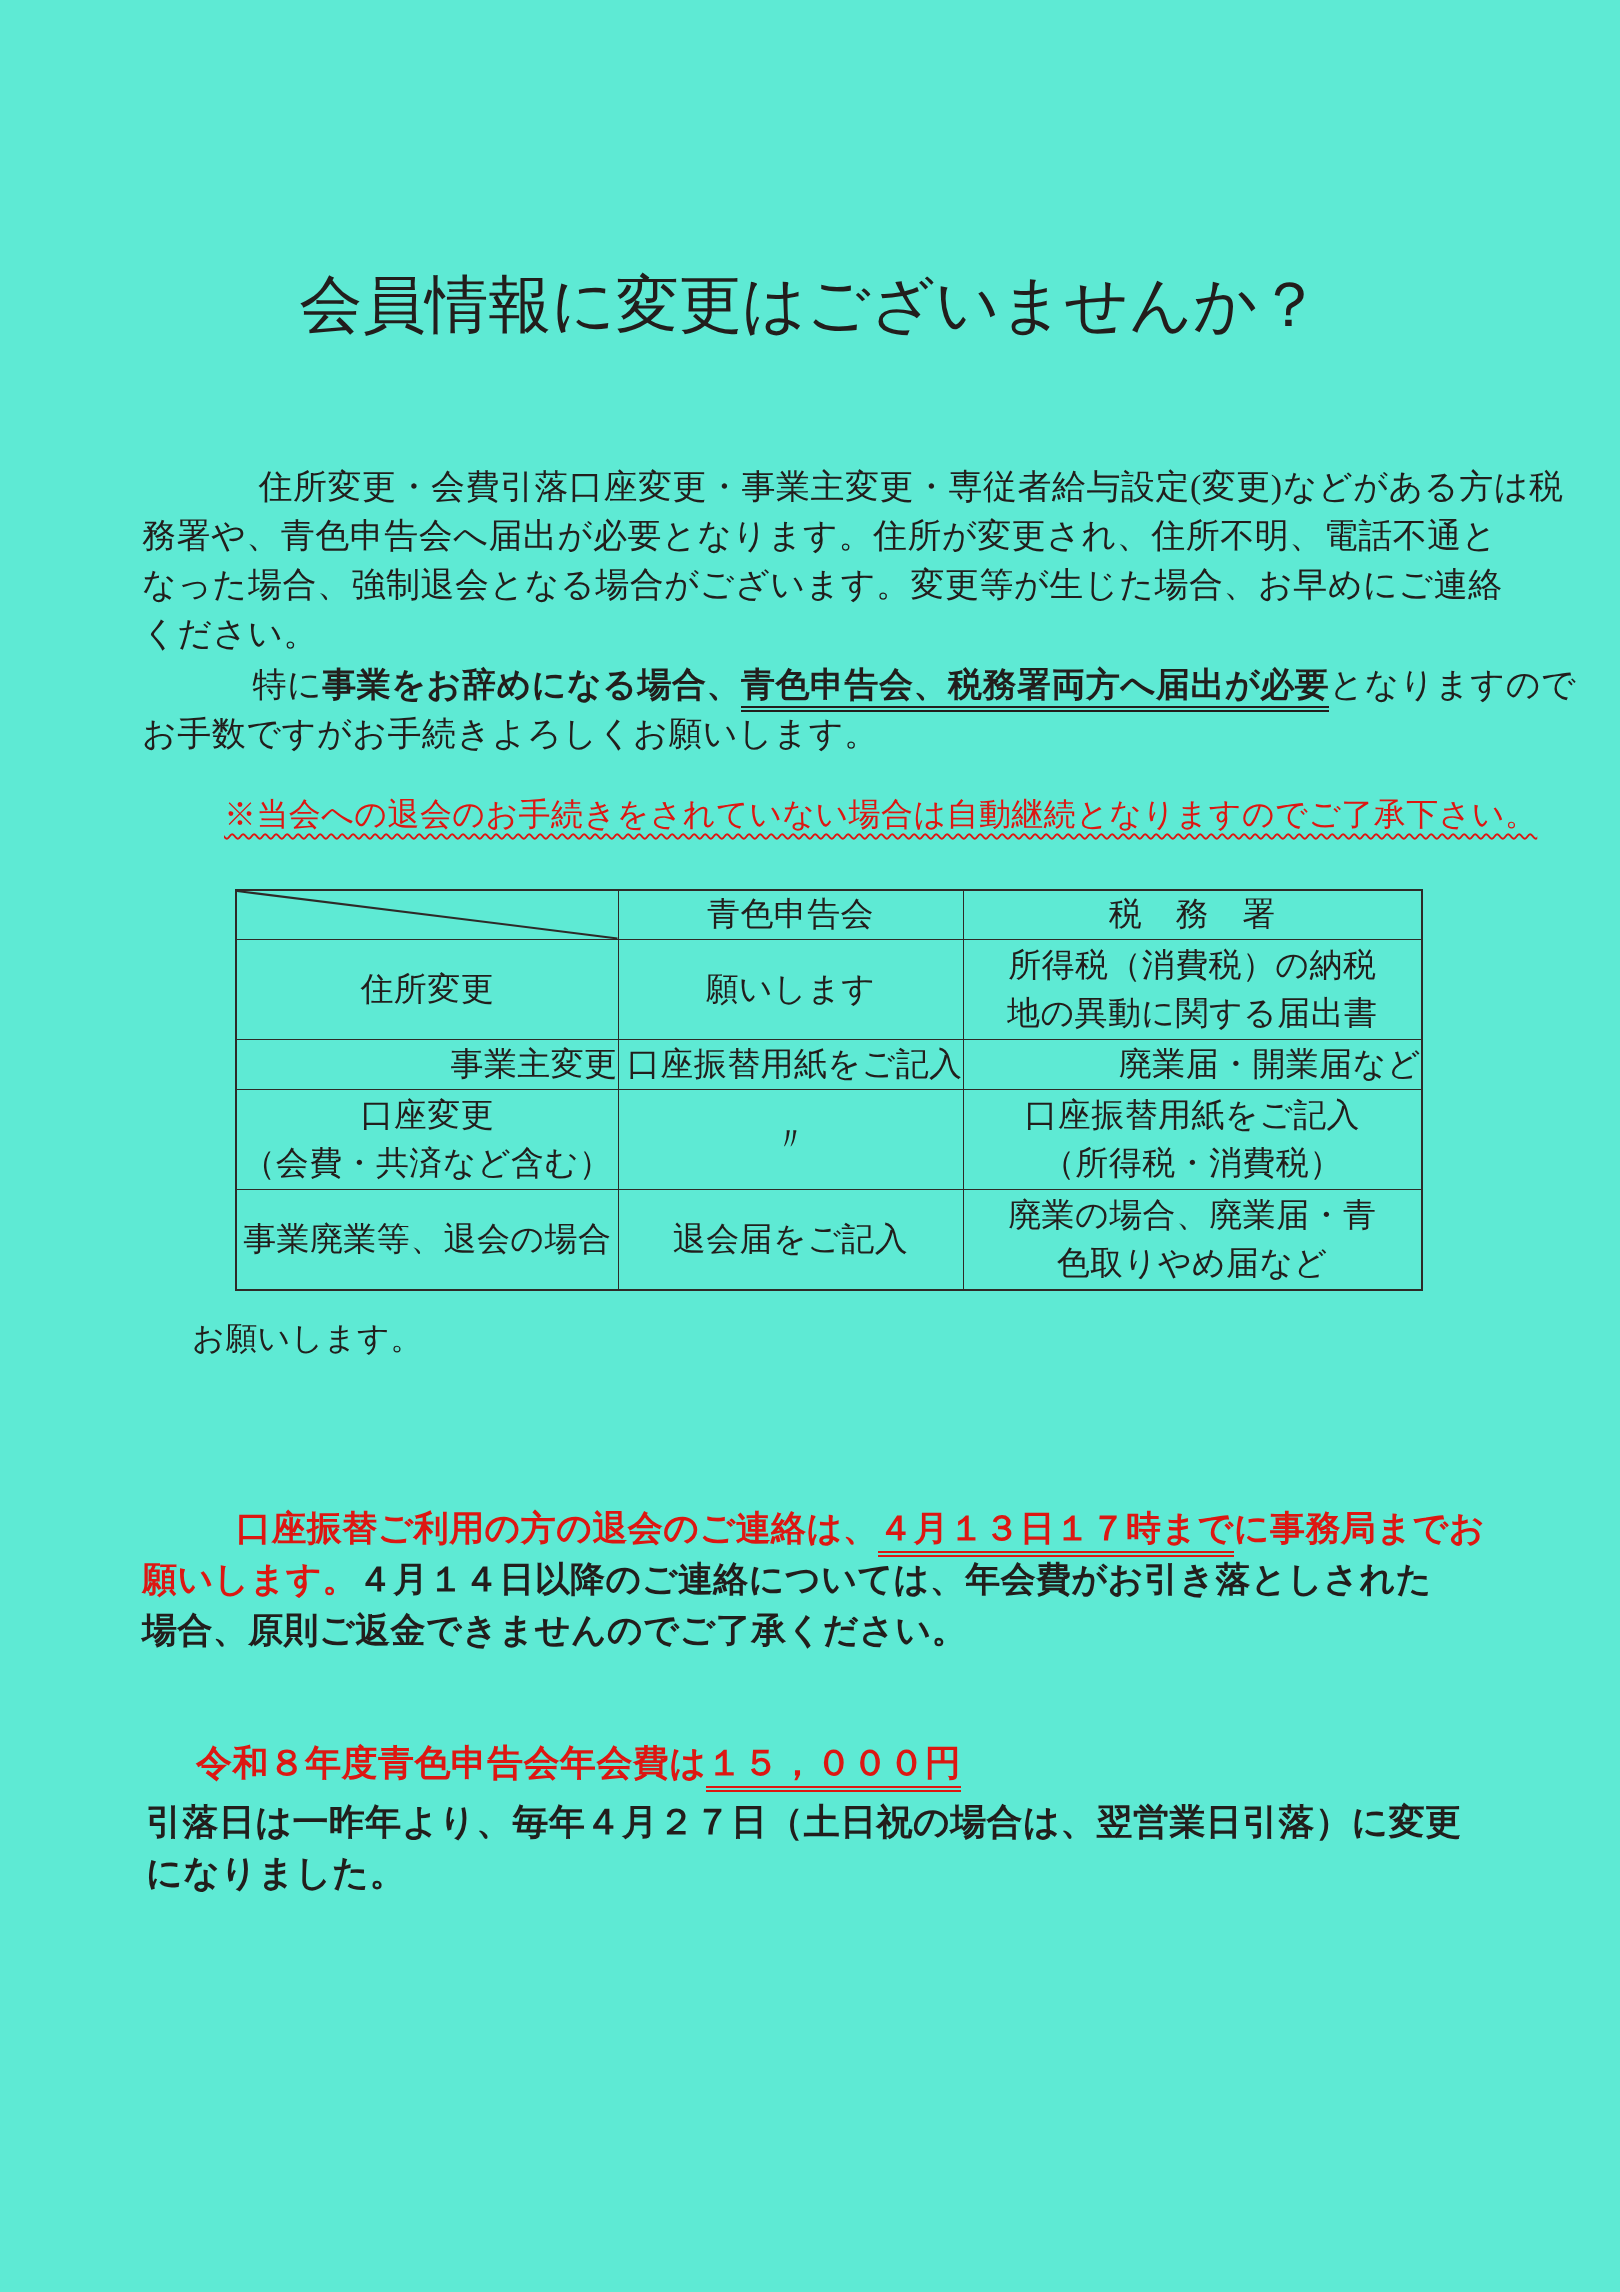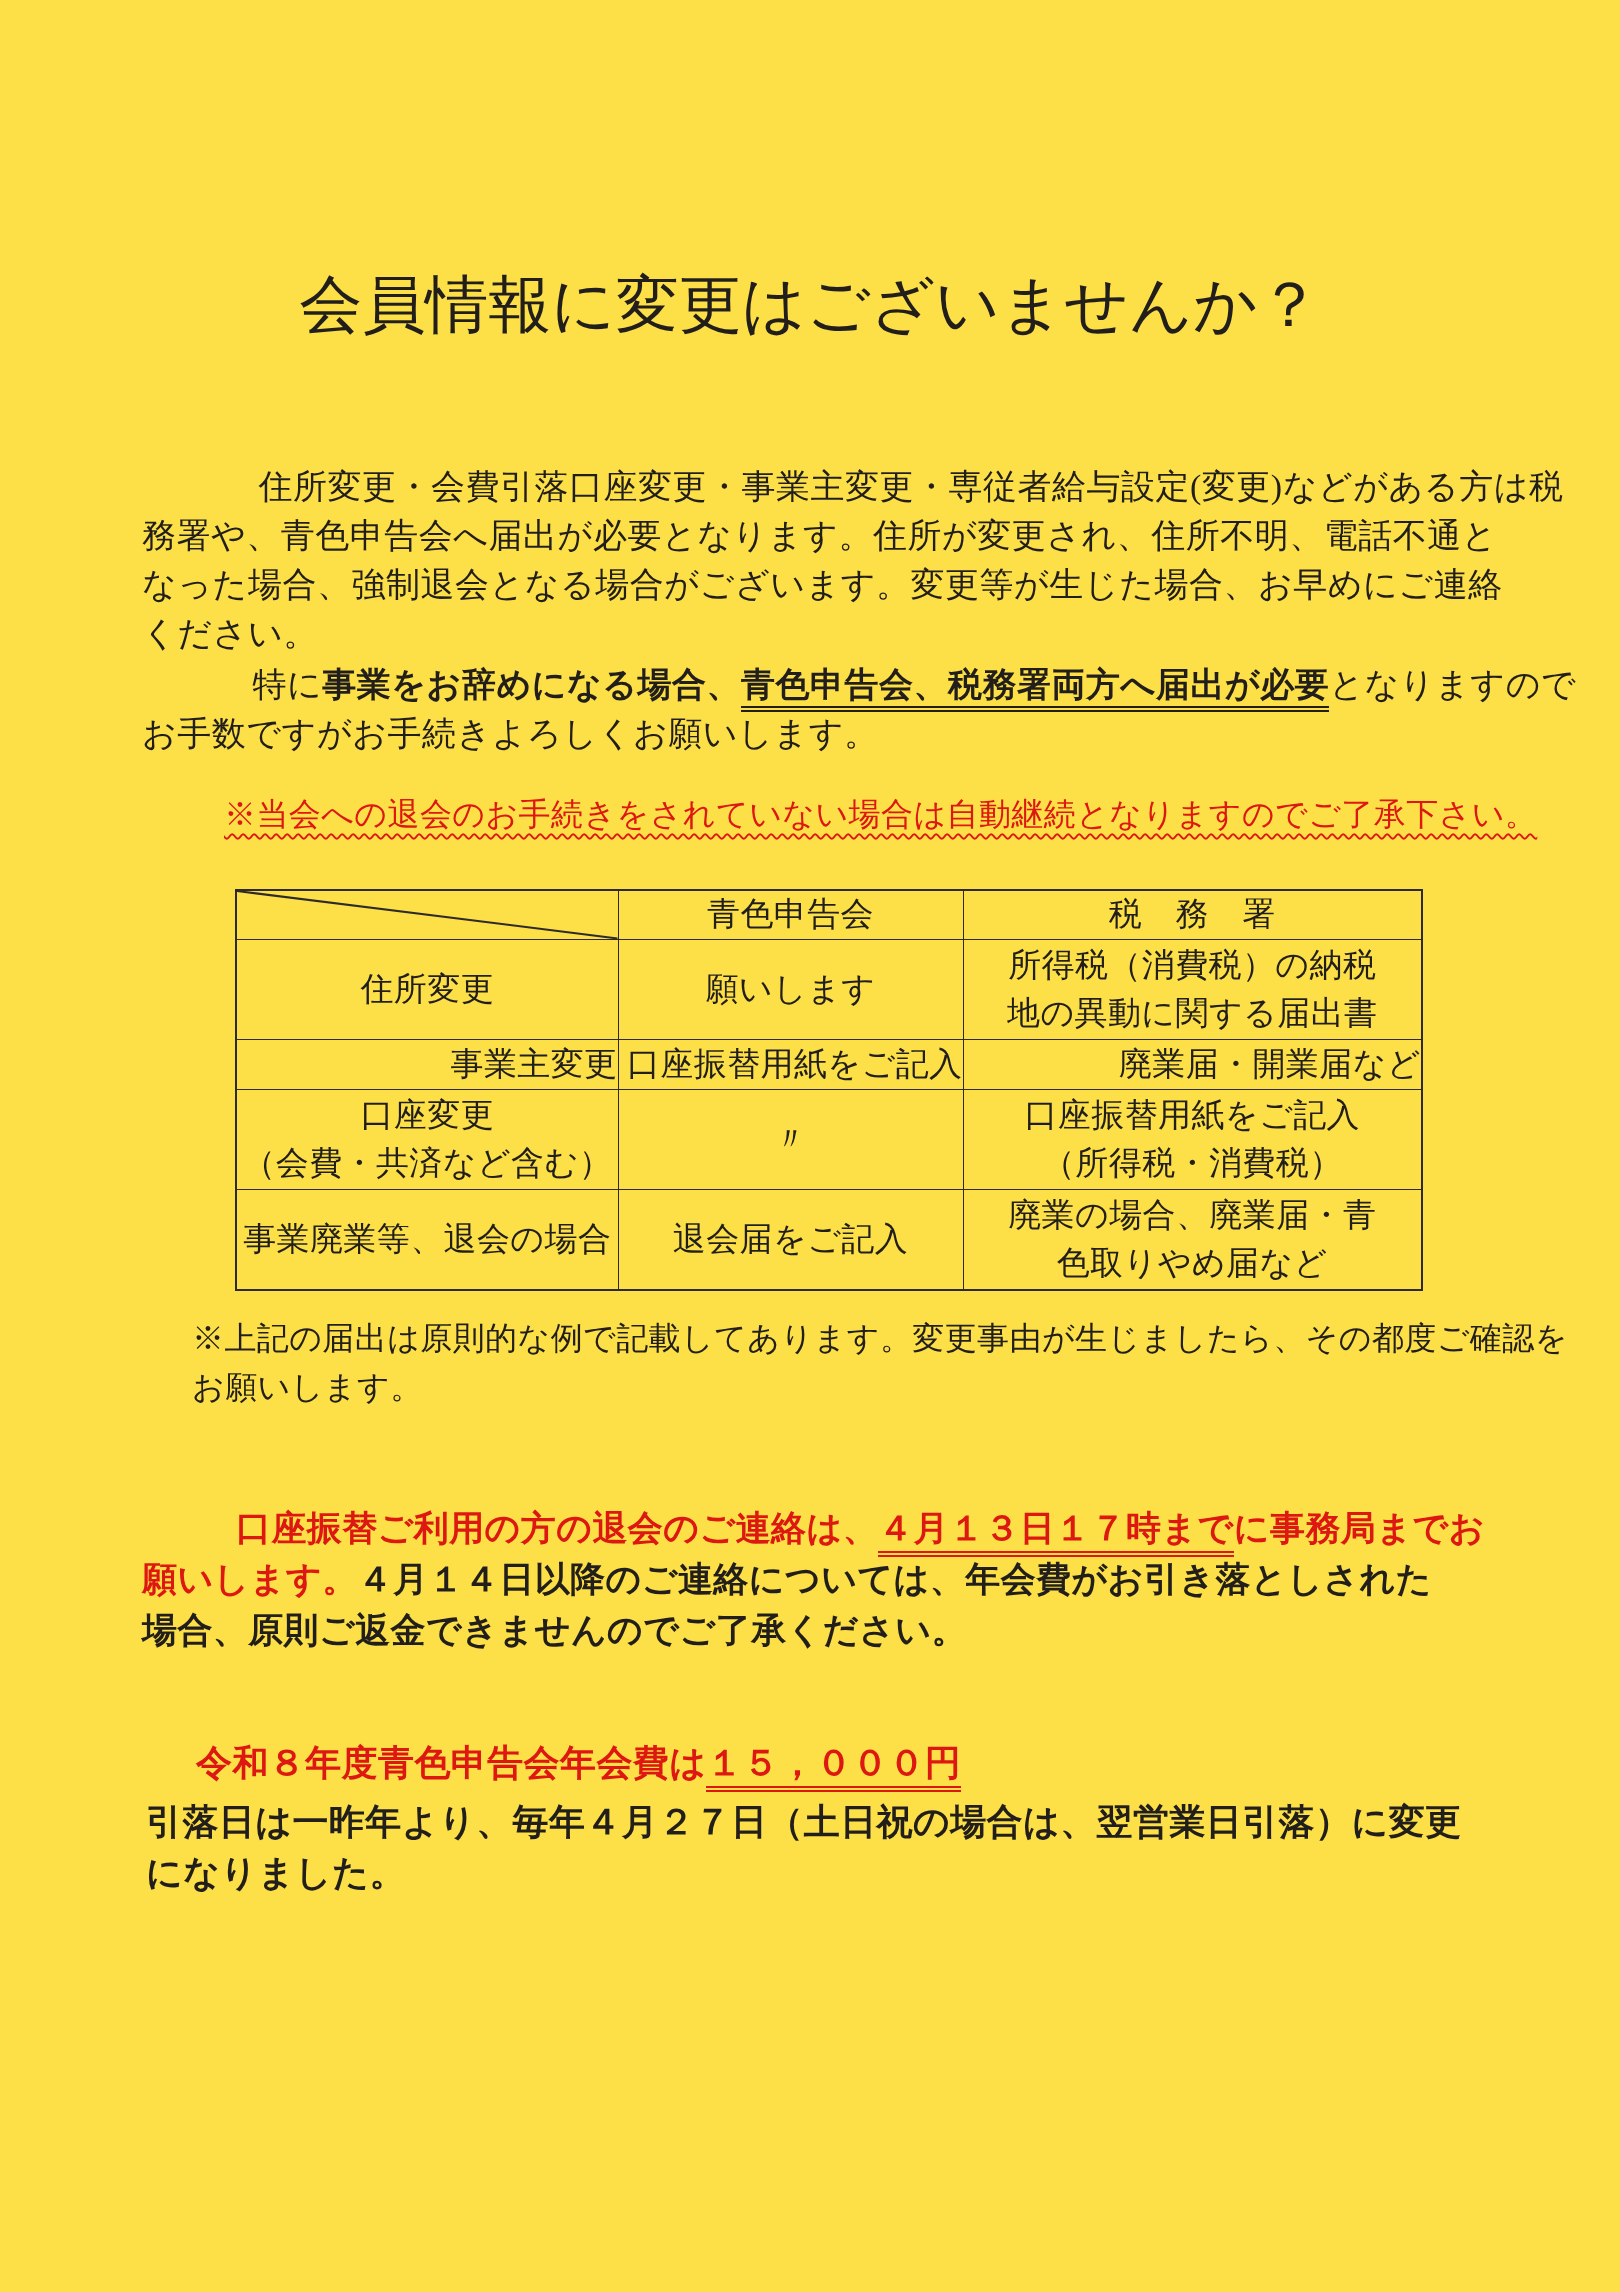--- a/index.html
+++ b/index.html
@@ -4,21 +4,21 @@
 <style>
   * { margin:0; padding:0; box-sizing:border-box; }
   html,body { background:#ffffff; }
   body {
     font-family: "Liberation Serif", "DejaVu Serif", serif;
     color:#221e1c;
     width:1620px; height:2293px;
     position:relative;
     overflow:hidden;
   }
-  .page { position:absolute; inset:0; background:#fde047; }
+  .page { position:absolute; inset:0; background:#5eead4; }
 
   .title {
     position:absolute; top:262px; left:0; width:100%;
     text-align:center;
     font-size:63px; font-weight:400;
     letter-spacing:0px;
     white-space:nowrap;
   }
 
   .ln { display:block; white-space:nowrap; }
@@ -158,21 +158,20 @@
           </td>
         <td>
           <span class="cl">廃業の場合、廃業届・青</span>
           <span class="cl">色取りやめ届など</span>
         </td>
       </tr>
     </tbody>
   </table>
 
   <div class="note">
-    <span class="ln">※上記の届出は原則的な例で記載してあります。変更事由が生じましたら、その都度ご確認を</span>
     <span class="ln">お願いします。</span>
   </div>
 
   <div class="redpara">
     <span class="ln">
       <span class="red">口座振替ご利用の方の退会のご連絡は、</span><span class="red du-r">４月１３日１７時まで</span><span class="red">に事務局までお</span>
     </span>
     <span class="ln">
       <span class="red">願いします。</span><span>４月１４日以降のご連絡については、年会費がお引き落としされた</span>
     </span>

